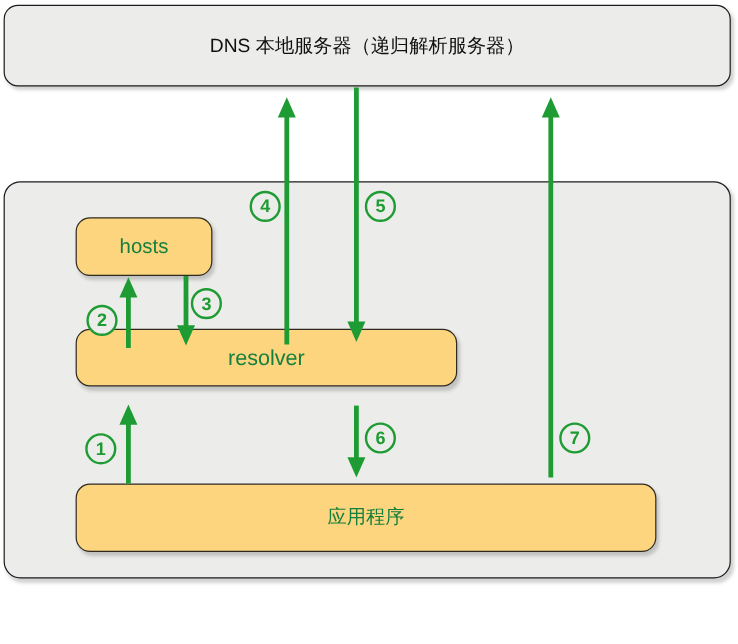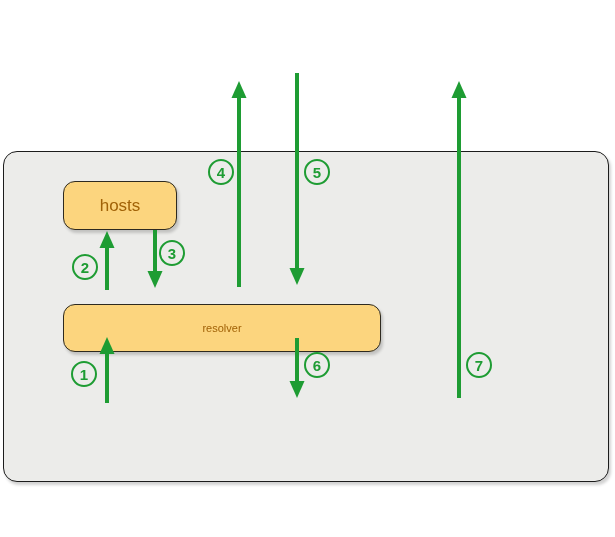--- a/index.html
+++ b/index.html
@@ -37,25 +37,25 @@
     z-index: 1;
   }
   .ynode {
     position: absolute;
     background: #FCD57E;
     border: 1.5px solid #2E2A20;
     border-radius: 12px;
     box-shadow: 2px 3px 3px rgba(0,0,0,0.18);
     box-sizing: border-box;
     display: flex; align-items: center; justify-content: center;
-    color: #a16207;
+    color: #15803d;
     z-index: 3;
   }
   .hosts-node    { left: 63px; top: 181px; width: 114px; height: 49px; font-size: 17px; }
-  .resolver-node { left: 63px; top: 304px; width: 318px; height: 48px; font-size: 11px; }
+  .resolver-node { left: 63px; top: 274px; width: 318px; height: 48px; font-size: 18px; }
   .app-node      { left: 63px; top: 403px; width: 484px; height: 57px; font-size: 16px; }
   .arrow-layer {
     position: absolute;
     left: 0; top: 0;
     width: 615px; height: 537px;
     z-index: 4;
     pointer-events: none;
   }
   .badge {
     position: absolute;
@@ -85,31 +85,37 @@
     font-size: 15px;
     color: #151515;
     z-index: 2;
   }
 </style>
 </head>
 <body>
 
 <div class="stage">
 
+  <div class="panelbox top-box">
+    <span>DNS 本地服务器（递归解析服务器）</span>
+  </div>
 
   <div class="panelbox client-panel"></div>
 
   <div class="ynode hosts-node">
     <span>hosts</span>
   </div>
 
   <div class="ynode resolver-node">
     <span>resolver</span>
   </div>
 
+  <div class="ynode app-node">
+    <span>应用程序</span>
+  </div>
 
   <svg class="arrow-layer" viewBox="0 0 615 537" xmlns="http://www.w3.org/2000/svg">
 
     <g>
       <line x1="107" y1="403" x2="107" y2="352" stroke="#1E9C33" stroke-width="4"></line>
       <polygon points="107,337 99.5,354 114.5,354" fill="#1E9C33"></polygon>
     </g>
 
     <g>
       <line x1="107" y1="290" x2="107" y2="246" stroke="#1E9C33" stroke-width="4"></line>

